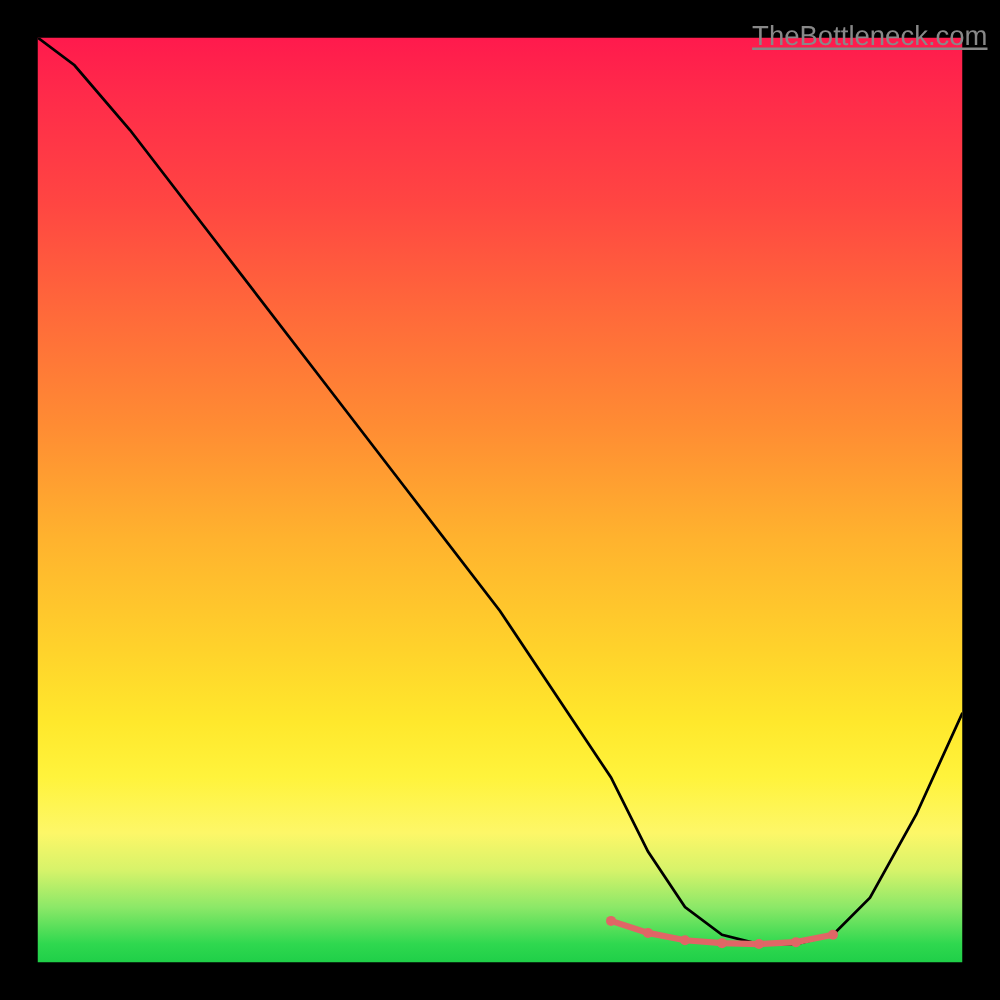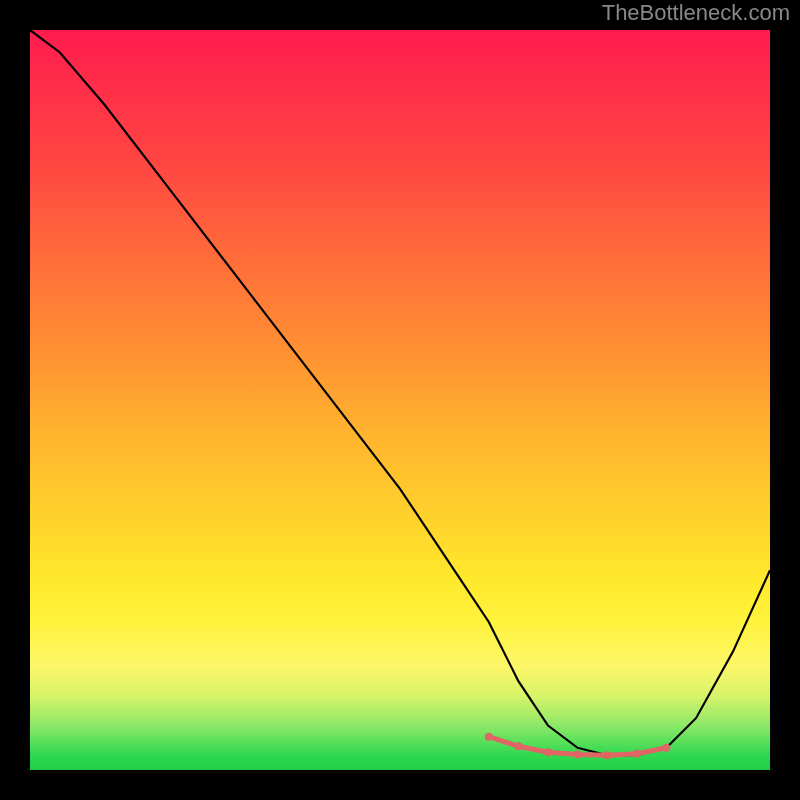--- a/index.html
+++ b/index.html
@@ -5,27 +5,28 @@
   * { margin: 0; padding: 0; box-sizing: border-box; }
   html, body { width: 800px; height: 800px; overflow: hidden; background: #000; }
   .chart-container {
     position: relative;
     width: 800px;
     height: 800px;
     background: #000;
   }
   .watermark {
     position: absolute;
-    top: 0;
+    top: 16px;
     right: 10px;
     color: #888;
     font-family: Arial, sans-serif;
     font-size: 22px;
     font-weight: 400;
     z-index: 10;
+    text-decoration: underline;
   }
   .plot-area {
     position: absolute;
     left: 30px;
     top: 30px;
     width: 740px;
     height: 740px;
     overflow: hidden;
   }
   .gradient-bg {

